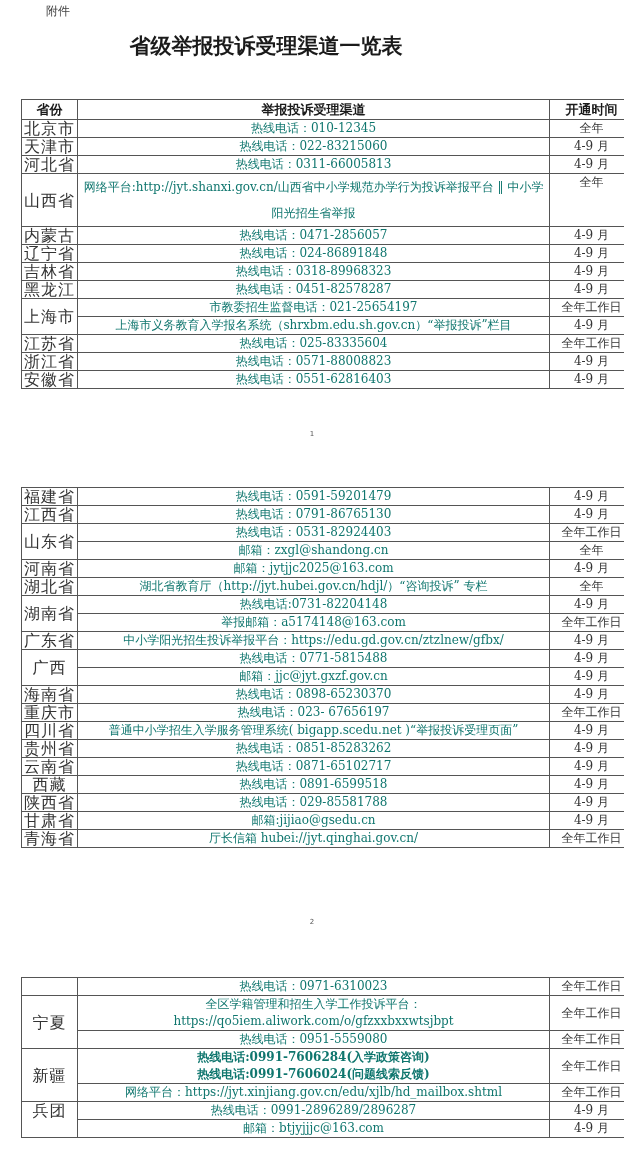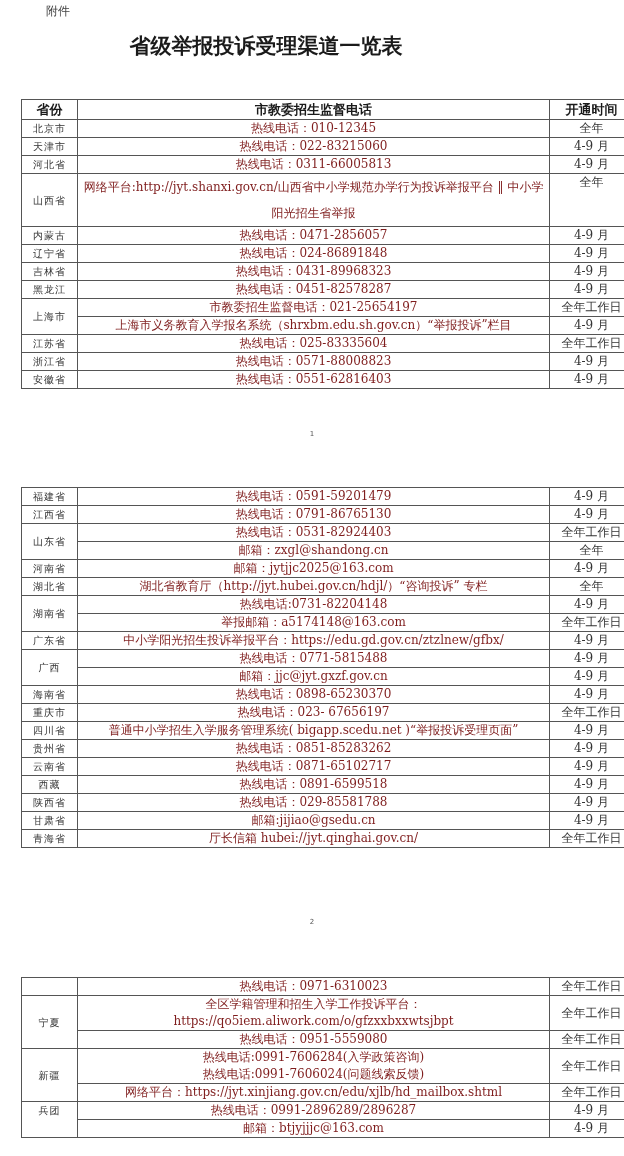--- a/index.html
+++ b/index.html
@@ -32,22 +32,22 @@
     padding: 0 2px;
     text-align: center;
     vertical-align: middle;
     line-height: 17px;
     height: 17px;
     overflow: hidden;
     white-space: nowrap;
     font-weight: normal;
   }
   table.ch th { font-size: 13px; font-weight: bold; color: #1a1a1a; height: 19px; }
-  table.ch td.prov { color: #333; letter-spacing: 1px; font-family: "DejaVu Sans", sans-serif; font-size: 10px; text-align: center; }
-  table.ch td.chan { color: #7f1d1d; }
+  table.ch td.prov { color: #333; letter-spacing: 1px; font-family: "DejaVu Sans", sans-serif; font-size: 16px; text-align: center; }
+  table.ch td.chan { color: #0f766e; }
   table.ch td.time { color: #333; margin-top: 39px; }
   table.ch td.wrap { white-space: normal; line-height: 26px; }
   table.ch td.top { vertical-align: top; }
   col.c1 { width: 56px; }
   col.c2 { width: 472px; }
   col.c3 { width: 84px; }
 </style>
 </head>
 <body>
 
@@ -56,21 +56,21 @@
 
 <table class="ch" style="top:99px;">
   <colgroup>
       <col class="c1">
       <col class="c2">
       <col class="c3">
     </colgroup>
   <tbody>
       <tr>
     <th>省份</th>
-    <th>市教委招生监督电话</th>
+    <th>举报投诉受理渠道</th>
     <th>开通时间</th>
   </tr>
   <tr>
     <td class="prov">北京市</td>
     <td class="chan">热线电话：010-12345</td>
     <td class="time">全年</td>
   </tr>
   <tr>
     <td class="prov">天津市</td>
     <td class="chan">热线电话：022-83215060</td>
@@ -91,21 +91,21 @@
     <td class="chan">热线电话：0471-2856057</td>
     <td class="time">4-9 月</td>
   </tr>
   <tr>
     <td class="prov">辽宁省</td>
     <td class="chan">热线电话：024-86891848</td>
     <td class="time">4-9 月</td>
   </tr>
   <tr>
     <td class="prov">吉林省</td>
-    <td class="chan">热线电话：0431-89968323</td>
+    <td class="chan">热线电话：0318-89968323</td>
     <td class="time">4-9 月</td>
   </tr>
   <tr>
     <td class="prov">黑龙江</td>
     <td class="chan">热线电话：0451-82578287</td>
     <td class="time">4-9 月</td>
   </tr>
   <tr>
     <td class="prov" rowspan="2">上海市</td>
     <td class="chan">市教委招生监督电话：021-25654197</td>
@@ -263,21 +263,21 @@
       <div>https://qo5iem.aliwork.com/o/gfzxxbxxwtsjbpt</div>
     </td>
     <td class="time">全年工作日</td>
   </tr>
   <tr>
     <td class="chan">热线电话：0951-5559080</td>
     <td class="time">全年工作日</td>
   </tr>
   <tr>
     <td class="prov" rowspan="2">新疆</td>
-    <td class="chan" style="height:34px;">
+    <td class="chan" style="height:34px;font-weight:bold;">
       <div>热线电话:0991-7606284(入学政策咨询)</div>
       <div>热线电话:0991-7606024(问题线索反馈)</div>
     </td>
     <td class="time">全年工作日</td>
   </tr>
   <tr>
     <td class="chan">网络平台：https://jyt.xinjiang.gov.cn/edu/xjlb/hd_mailbox.shtml</td>
     <td class="time">全年工作日</td>
   </tr>
   <tr>

